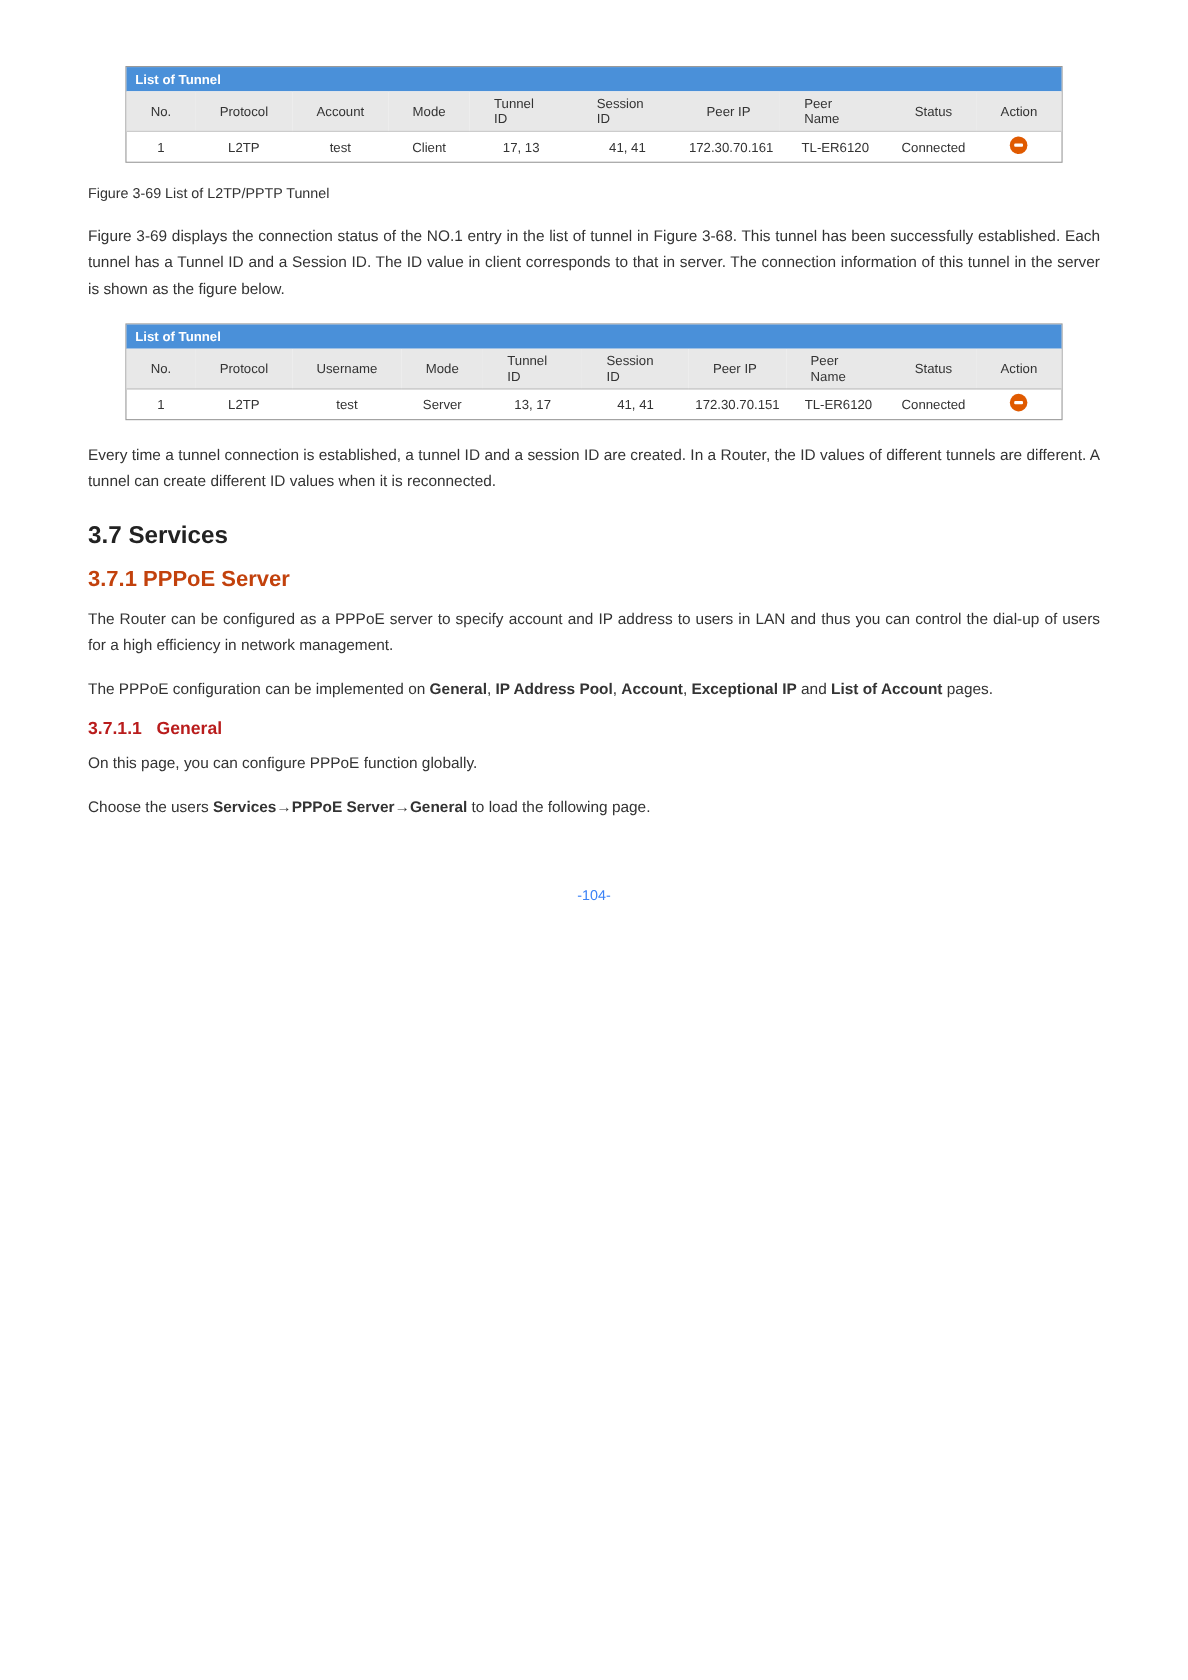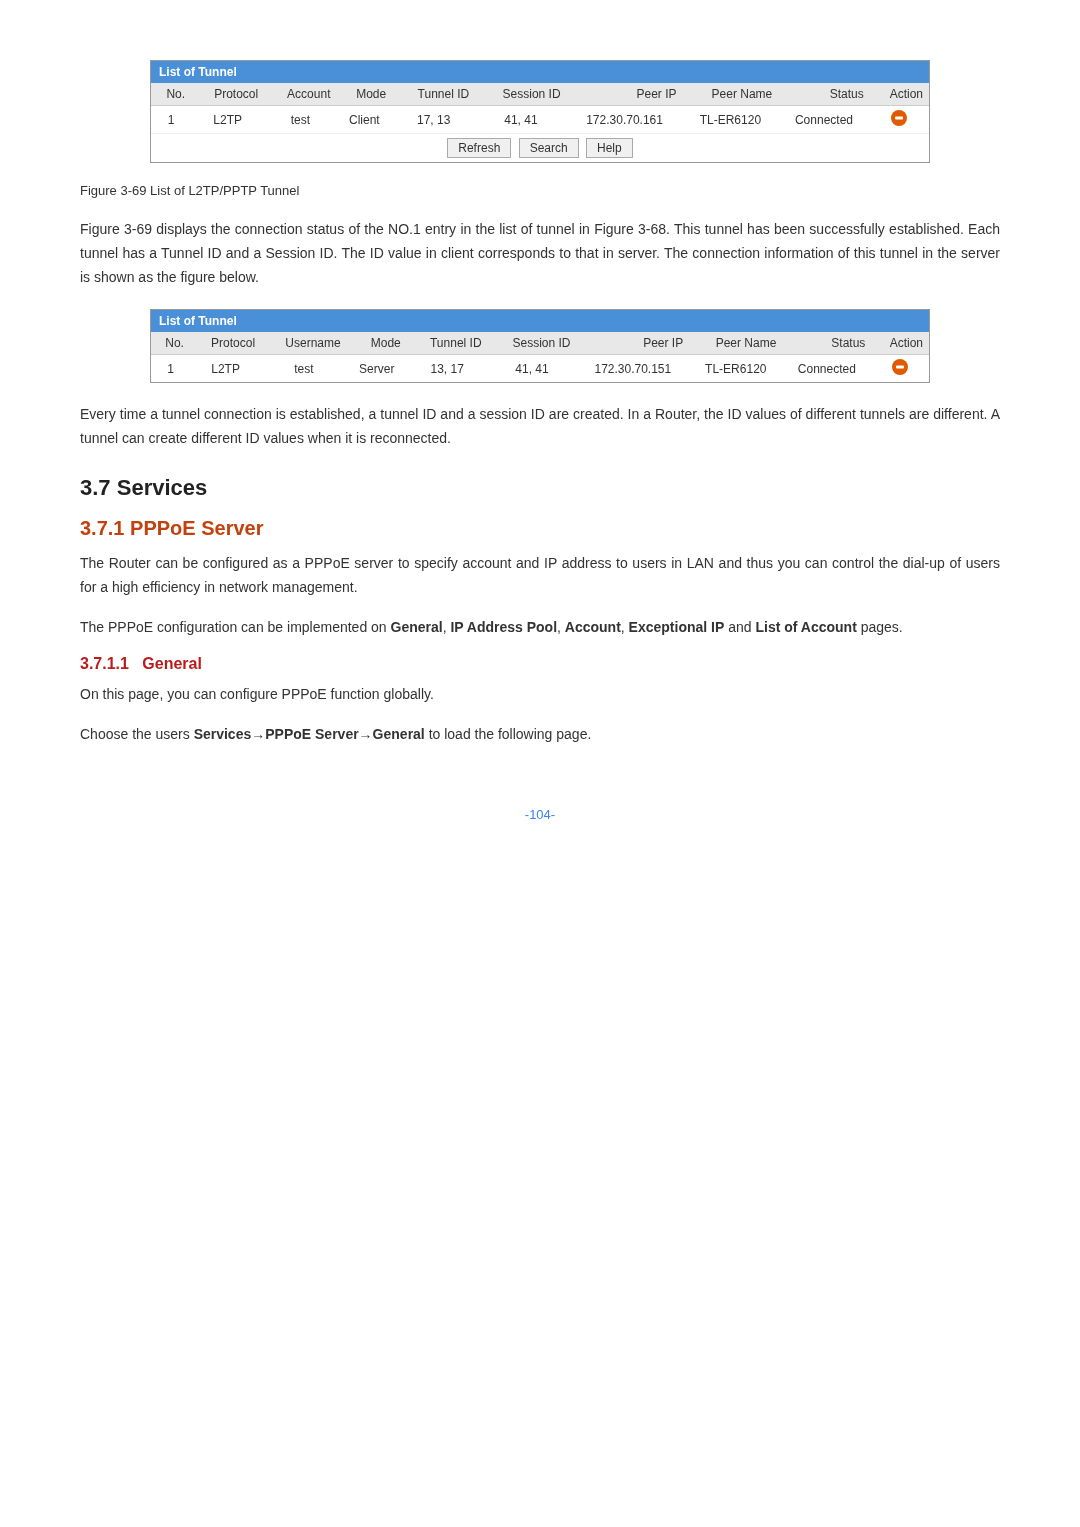--- a/index.html
+++ b/index.html
@@ -10,39 +10,39 @@
       background: #fff;
       width: 1080px;
       min-height: 1527px;
       padding: 40px 80px;
     }
 
     
     .tunnel-container {
       border: 1px solid #999;
       margin: 20px auto;
-      width: 780px;
+      width: 852px;
       font-size: 12px;
     }
     .tunnel-header {
       background: #4a90d9;
       color: white;
       padding: 4px 8px;
       font-weight: bold;
       font-size: 12px;
     }
     .tunnel-table {
       width: 100%;
       border-collapse: collapse;
     }
     .tunnel-table th {
       background: #e8e8e8;
       border-bottom: 1px solid #ccc;
-      padding: 4px 6px;
-      text-align: right;
+      padding: 4px 22px;
+      text-align: left;
       font-weight: normal;
       font-size: 12px;
       color: #333;
     }
     .tunnel-table td {
       padding: 4px 6px;
       text-align: center;
       font-size: 12px;
       color: #333;
       border-bottom: 1px solid #eee;
@@ -164,27 +164,20 @@
         <td>Client</td>
         <td>17, 13</td>
         <td>41, 41</td>
         <td>172.30.70.161</td>
         <td>TL-ER6120</td>
         <td>Connected</td>
         <td>
           <span class="action-icon"></span>
         </td>
       </tr>
-      <tr>
-        <td colspan="10" class="btn-row">
-          <button class="tunnel-btn">Refresh</button>
-          <button class="tunnel-btn">Search</button>
-          <button class="tunnel-btn">Help</button>
-        </td>
-      </tr>
     </tbody>
   </table>
 </div>
 
 <p class="figure-caption">Figure 3-69 List of L2TP/PPTP Tunnel</p>
 
 <p class="body-text">Figure 3-69 displays the connection status of the NO.1 entry in the list of tunnel in Figure 3-68. This tunnel has been successfully established. Each tunnel has a Tunnel ID and a Session ID. The ID value in client corresponds to that in server. The connection information of this tunnel in the server is shown as the figure below.</p>
 
 <div class="tunnel-container">
   <div class="tunnel-header">List of Tunnel</div>

